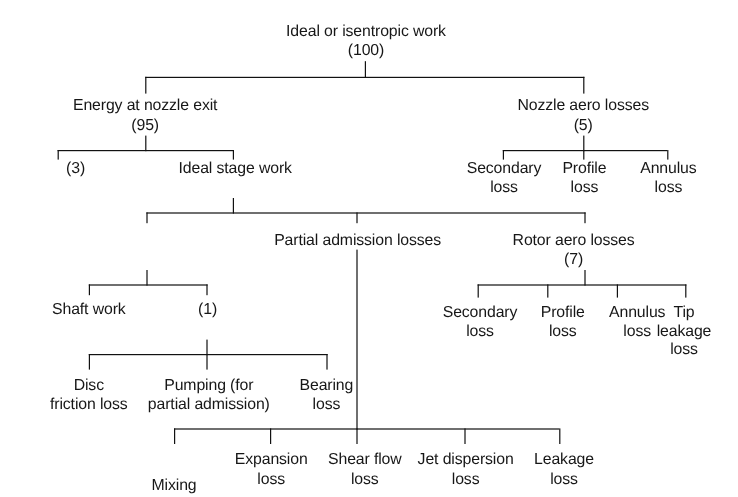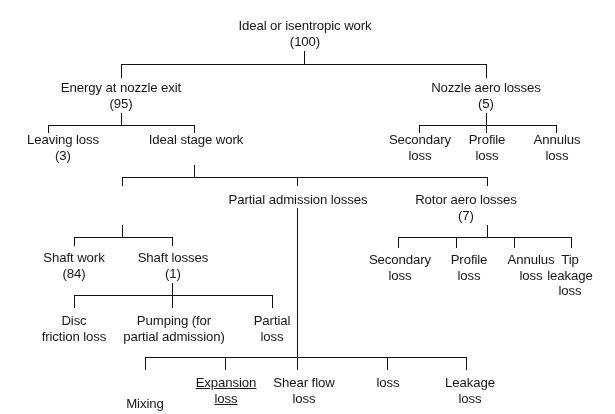--- a/index.html
+++ b/index.html
@@ -44,21 +44,20 @@
   <div class="node" style="left:35px;top:80px;width:172px;">
     <span>Energy at nozzle exit</span>
     <span class="val">(95)</span>
   </div>
   <div class="node" style="left:407px;top:80px;width:158px;">
     <span>Nozzle aero losses</span>
     <span class="val">(5)</span>
   </div>
 
   <div class="node" style="left:4px;top:132px;width:118px;">
-    <span>Leaving loss</span>
     <span class="val">(3)</span>
   </div>
   <div class="node" style="left:122px;top:132px;width:148px;">
     <span>Ideal stage work</span>
   </div>
   <div class="node" style="left:378px;top:132px;width:84px;">
     <span>Secondary</span>
     <span class="val">loss</span>
   </div>
   <div class="node" style="left:455px;top:132px;width:64px;">
@@ -66,31 +65,29 @@
     <span class="val">loss</span>
   </div>
   <div class="node" style="left:521px;top:132px;width:72px;">
     <span>Annulus</span>
     <span class="val">loss</span>
   </div>
 
   <div class="node" style="left:209px;top:192px;width:178px;">
     <span>Partial admission losses</span>
   </div>
-  <div class="node" style="left:392px;top:192px;width:148px;">
+  <div class="node" style="left:404px;top:192px;width:148px;">
     <span>Rotor aero losses</span>
     <span class="val">(7)</span>
   </div>
 
   <div class="node" style="left:23px;top:250px;width:102px;">
     <span>Shaft work</span>
-    <span class="val">(84)</span>
   </div>
   <div class="node" style="left:124px;top:250px;width:98px;">
-    <span>Shaft losses</span>
     <span class="val">(1)</span>
   </div>
   <div class="node" style="left:358px;top:252px;width:84px;">
     <span>Secondary</span>
     <span class="val">loss</span>
   </div>
   <div class="node" style="left:437px;top:252px;width:64px;">
     <span>Profile</span>
     <span class="val">loss</span>
   </div>
@@ -106,37 +103,38 @@
 
   <div class="node" style="left:22px;top:313px;width:104px;">
     <span>Disc</span>
     <span class="val">friction loss</span>
   </div>
   <div class="node" style="left:113px;top:313px;width:122px;">
     <span>Pumping (for</span>
     <span class="val">partial admission)</span>
   </div>
   <div class="node" style="left:234px;top:313px;width:76px;">
-    <span>Partial</span>
+    <span>Bearing</span>
     <span class="val">loss</span>
   </div>
 
   <div class="node" style="left:108px;top:396px;width:74px;">
     <span>Mixing</span>
     <span class="val">loss</span>
   </div>
-  <div class="node" style="left:180px;top:375px;width:92px;text-decoration:underline;">
+  <div class="node" style="left:180px;top:375px;width:92px;">
     <span>Expansion</span>
     <span class="val">loss</span>
   </div>
   <div class="node" style="left:266px;top:375px;width:76px;">
     <span>Shear flow</span>
     <span class="val">loss</span>
   </div>
   <div class="node" style="left:334px;top:375px;width:108px;">
+    <span>Jet dispersion</span>
     <span class="val">loss</span>
   </div>
   <div class="node" style="left:432px;top:375px;width:76px;">
     <span>Leakage</span>
     <span class="val">loss</span>
   </div>
 
   <div class="ln v" style="left:304px;top:51px;height:14px;"></div>
   <div class="ln h" style="left:121px;top:64px;width:366px;"></div>
   <div class="ln v" style="left:121px;top:64px;height:14px;"></div>

